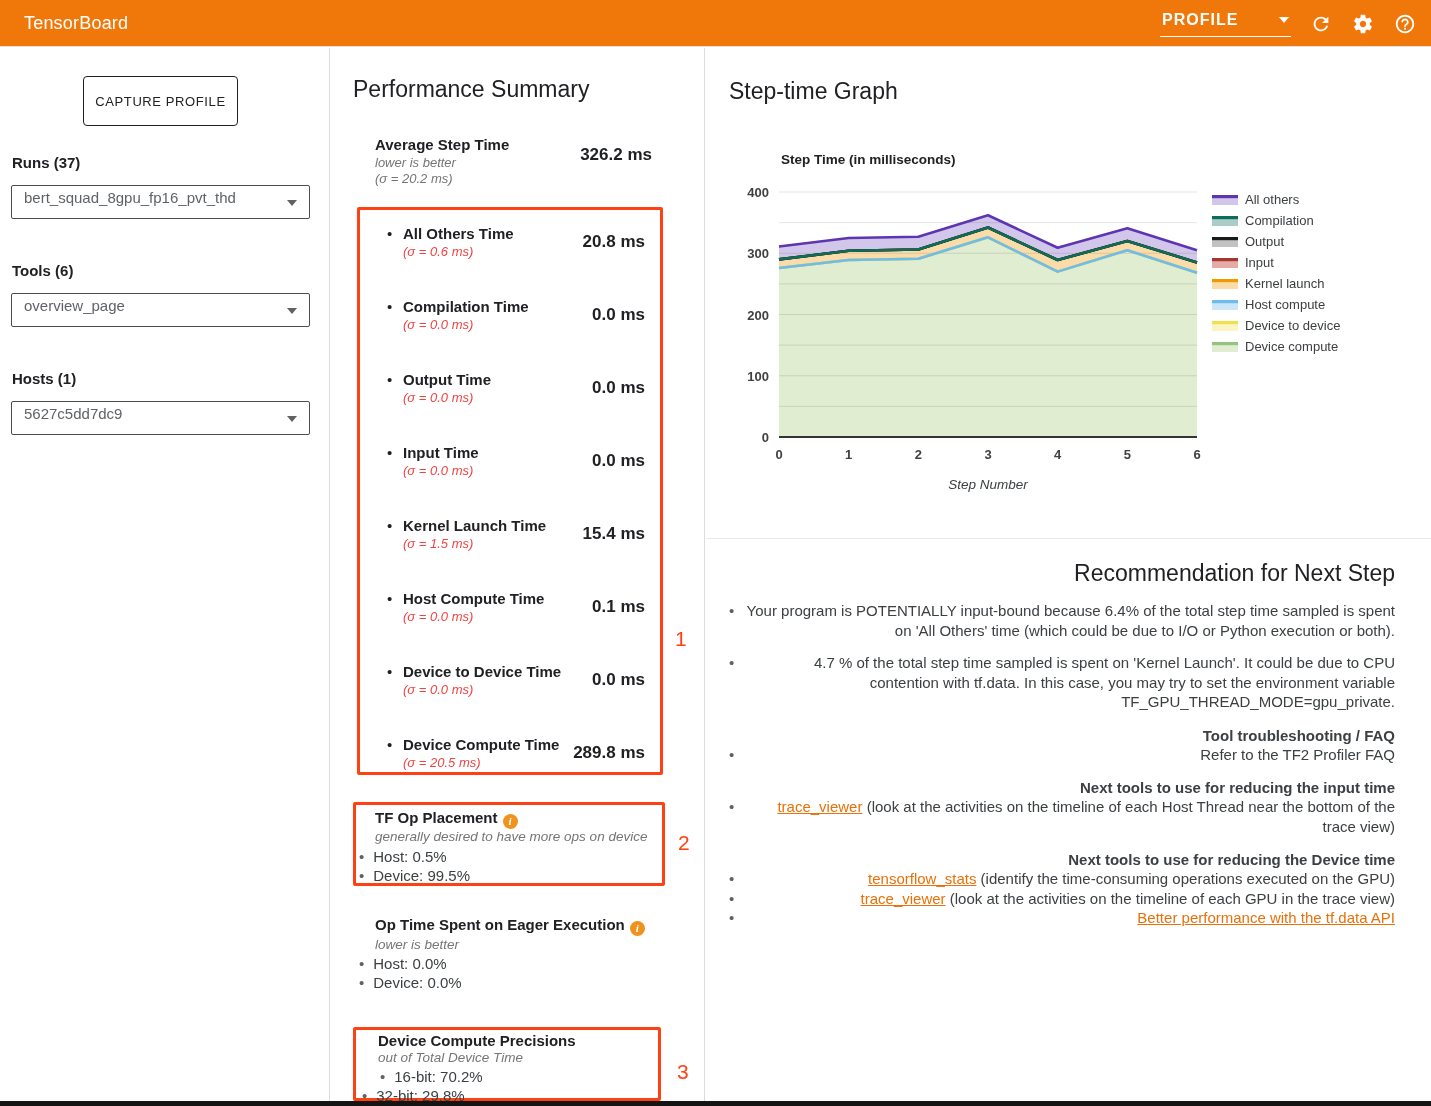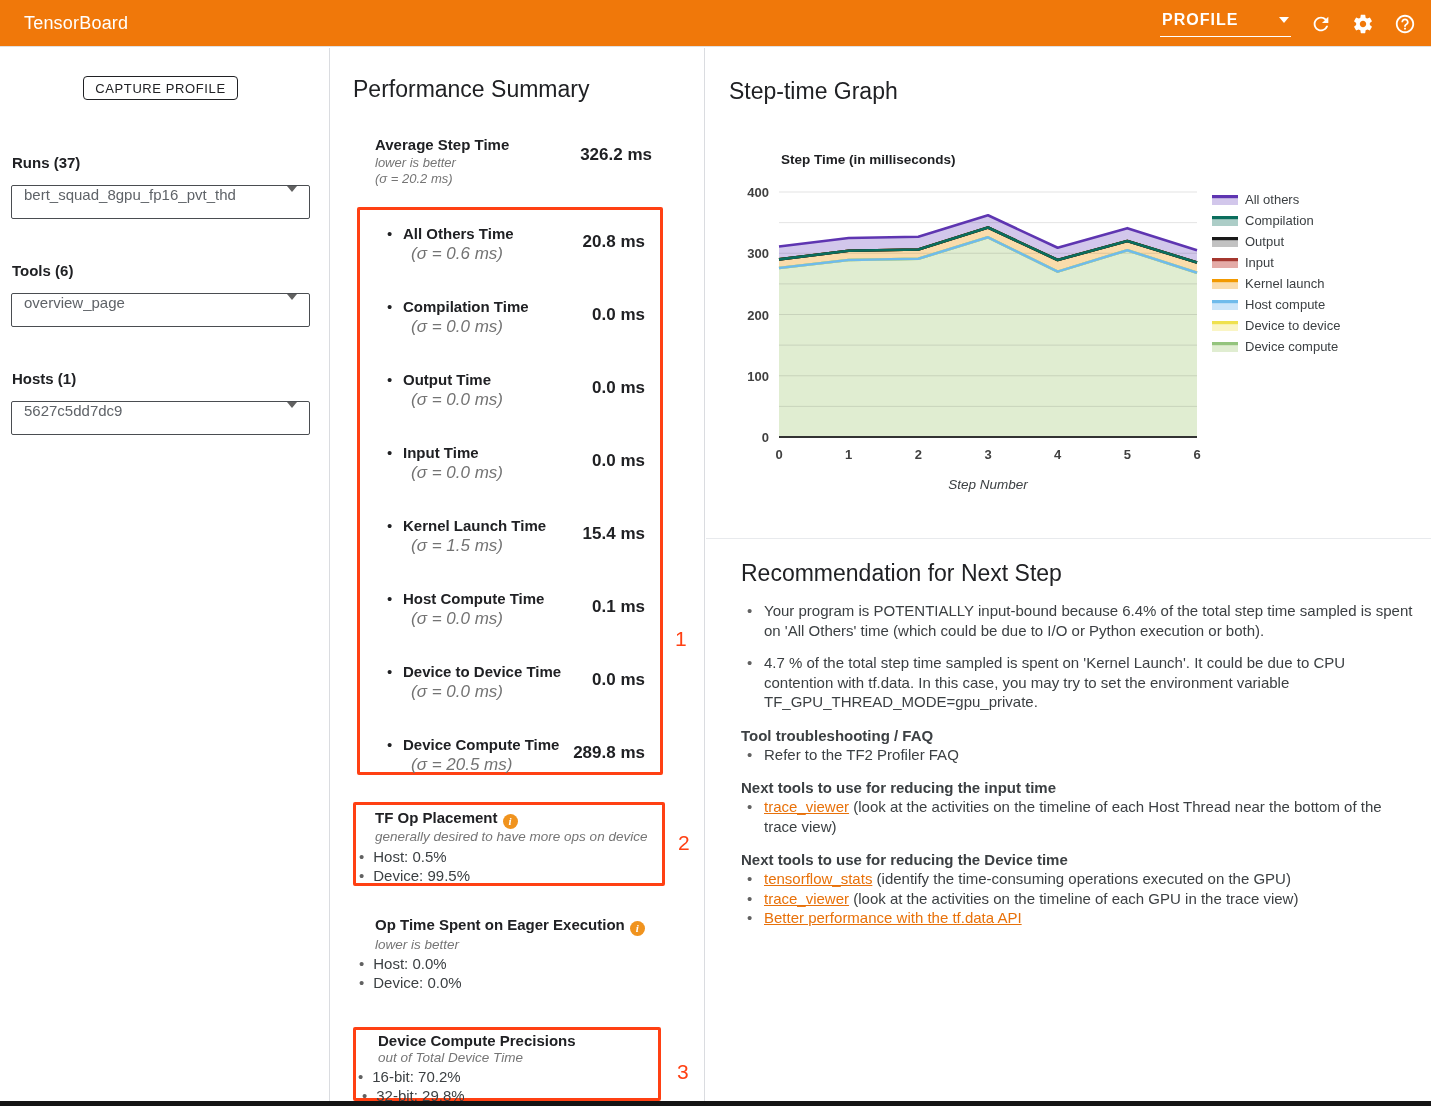--- a/index.html
+++ b/index.html
@@ -19,64 +19,64 @@
   .hicon { width: 24px; height: 24px; display: flex; align-items: center; justify-content: center; cursor: pointer; }
   .hicon svg { width: 22px; height: 22px; fill: #fff; }
 
   
   .sidebar { position: absolute; left: 0; top: 48px; width: 330px; height: 1058px; border-right: 1px solid #DADCE0; background: #fff; }
   .middle  { position: absolute; left: 330px; top: 48px; width: 375px; height: 1058px; border-right: 1px solid #DADCE0; background: #fff; }
   .rightp  { position: absolute; left: 706px; top: 48px; width: 725px; height: 1058px; background: #fff; }
   .bottom-strip { position: absolute; left: 0; top: 1101px; width: 1431px; height: 5px; background: #141414; }
 
   
-  .capture-btn { position: absolute; left: 83px; top: 28px; width: 155px; height: 24px; background: #fff;
+  .capture-btn { position: absolute; left: 83px; top: 28px; width: 155px; height: 50px; background: #fff;
     border: 1px solid #202124; border-radius: 4px; font-family: inherit; font-size: 13px; font-weight: 500;
     letter-spacing: .6px; color: #202124; cursor: pointer; }
   .side-label { position: absolute; left: 12px; font-size: 15px; font-weight: bold; color: #202124; }
   .side-select { position: absolute; left: 11px; width: 299px; height: 34px; border: 1px solid #4a4d51;
-    border-radius: 2px; display: flex; align-items: flex-start; padding: 0 12px; cursor: pointer; background: #fff; }
+    border-radius: 2px; display: flex; align-items: flex-end; padding: 12px 12px; cursor: pointer; background: #fff; }
   .side-select-value { flex: 1; font-size: 15px; color: #5f6368; white-space: nowrap; overflow: hidden; }
   .caret-gray { width: 0; height: 0; border-left: 5px solid transparent; border-right: 5px solid transparent; border-top: 6px solid #616161; }
 
   
   .col-title { font-size: 23px; font-weight: 400; color: #202124; position: absolute; }
   .perf-title { left: 23px; top: 28px; }
   .avg-name { position: absolute; left: 45px; top: 88px; font-size: 15px; font-weight: bold; color: #202124; }
   .avg-note { position: absolute; left: 45px; top: 107px; font-size: 13px; font-style: italic; color: #757575; }
   .avg-sigma { position: absolute; left: 45px; top: 123px; font-size: 13px; font-style: italic; color: #757575; }
   .avg-value { position: absolute; right: 52px; top: 97px; font-size: 17px; font-weight: bold; color: #202124; }
 
   .redbox { position: absolute; border: 3px solid #FF4013; border-radius: 2px; }
   .box1 { left: 27px; top: 159px; width: 306px; height: 568px; }
   .box2 { left: 23px; top: 754px; width: 312px; height: 84px; }
   .box3 { left: 23px; top: 979px; width: 308px; height: 74px; }
 
   .perf-item { position: absolute; left: 0; width: 100%; height: 42px; }
   .perf-bullet { position: absolute; left: 27px; top: 0; font-size: 15px; color: #202124; }
   .perf-name { position: absolute; left: 43px; top: 0; font-size: 15px; font-weight: bold; color: #202124; white-space: nowrap; }
-  .perf-sigma { position: absolute; left: 51px; top: 19px; font-size: 17px; font-style: italic; color: #737373; }
+  .perf-sigma { position: absolute; left: 43px; top: 19px; font-size: 13px; font-style: italic; color: #ef4444; }
   .perf-value { position: absolute; right: 15px; top: 7px; font-size: 17px; font-weight: bold; color: #202124; }
 
   .stat-title { position: absolute; font-size: 15px; font-weight: bold; color: #202124; white-space: nowrap; }
   .stat-note  { position: absolute; font-size: 13.5px; font-style: italic; color: #757575; white-space: nowrap; }
   .stat-li    { position: absolute; font-size: 15px; color: #3c4043; white-space: nowrap; }
   .stat-li .b { color: #616161; margin-right: 9px; }
   .info-icon { display: inline-flex; width: 15px; height: 15px; border-radius: 50%; background: #F0931E;
     color: #fff; align-items: center; justify-content: center; vertical-align: -2px; margin-left: 5px; cursor: pointer; }
   .info-icon::after { content: "i"; font: bold italic 11px "Liberation Serif", serif; }
 
   .annot { position: absolute; color: #FF4013; font-size: 21px; }
 
   
   .graph-title { left: 23px; top: 30px; }
   .chart-svg { position: absolute; left: 15px; top: 92px; }
   .panel-divider { position: absolute; left: 0; top: 490px; width: 725px; height: 1px; background: #E8EAED; }
 
-  .rec { position: absolute; left: 35px; top: 512px; width: 672px; }
+  .rec { position: absolute; left: 17px; top: 512px; width: 672px; text-align: right; }
   .rec-title { font-size: 23px; font-weight: 400; color: #202124; }
   .rec ul { list-style: none; }
   .rec li { position: relative; padding-left: 23px; font-size: 15px; line-height: 19.5px; color: #3c4043; }
   .rec li::before { content: "•"; position: absolute; left: 6px; color: #616161; }
   .rec .main-bullets { margin-top: 14px; }
   .rec .main-bullets li { margin-bottom: 13px; }
   .rec .sec-head { font-size: 15px; font-weight: bold; color: #3c4043; margin-top: 15px; margin-bottom: 1px; }
   a.link { color: #E8710A; text-decoration: underline; cursor: pointer; }
 </style>
 </head>
@@ -200,21 +200,21 @@
   <div>
     <div class="stat-title" style="left:45px; top:868px"><span>Op Time Spent on Eager Execution</span><span class="info-icon"></span></div>
     <div class="stat-note" style="left:45px; top:889px">lower is better</div>
     <div class="stat-li" style="left:29px; top:907px"><span class="b">•</span><span>Host: 0.0%</span></div>
     <div class="stat-li" style="left:29px; top:926px"><span class="b">•</span><span>Device: 0.0%</span></div>
   </div>
 
   <div class="redbox box3">
     <div class="stat-title" style="left:22px; top:2px">Device Compute Precisions</div>
     <div class="stat-note" style="left:22px; top:20px">out of Total Device Time</div>
-    <div class="stat-li" style="left:2px; top:38px"><span class="b">•</span><span>16-bit: 70.2%</span></div>
+    <div class="stat-li" style="left:24px; top:38px"><span class="b">•</span><span>16-bit: 70.2%</span></div>
     <div class="stat-li" style="left:6px; top:57px"><span class="b">•</span><span>32-bit: 29.8%</span></div>
   </div>
   <div class="annot" style="left:347px; top:1012px">3</div>
 </div>
 
 <div class="rightp">
   <div class="col-title graph-title">Step-time Graph</div>
   <svg id="chart" class="chart-svg" width="700" height="375">
       <text x="60" y="24" text-anchor="start" style="font-size:13.5px;font-weight:bold;fill:#202124;font-family:&quot;Liberation Sans&quot;,sans-serif">Step Time (in milliseconds)</text>
       <path d="M58,127.95000000000002 L127.66666666666666,119.98749999999998 L197.33333333333331,118.76249999999999 L267,97.32500000000002 L336.66666666666663,131.625 L406.33333333333337,110.1875 L476,132.85 L476,297 L406.33333333333337,297 L336.66666666666663,297 L267,297 L197.33333333333331,297 L127.66666666666666,297 L58,297 Z" fill="#DDEBCD" fill-opacity="0.92" stroke="none"></path>

